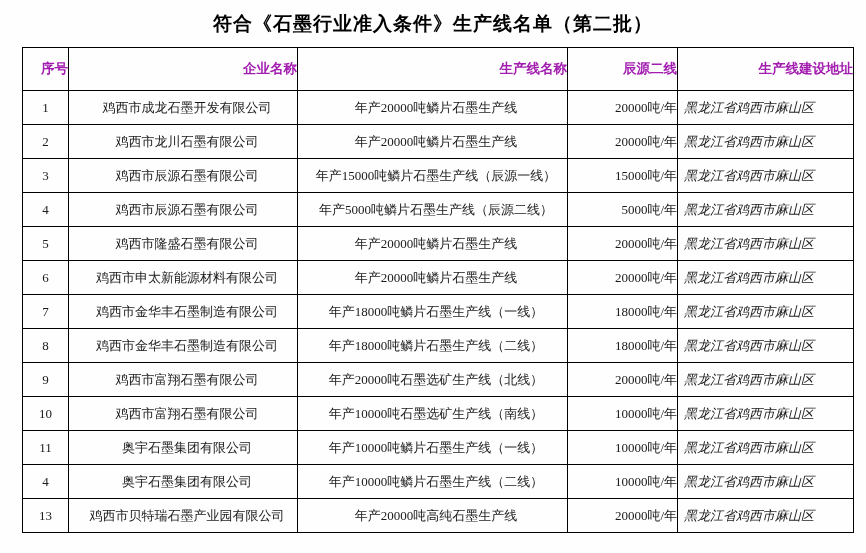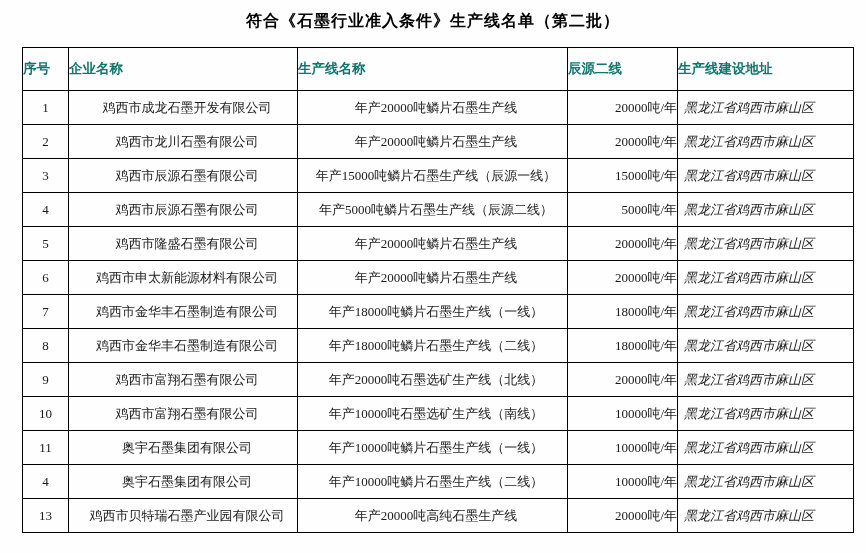--- a/index.html
+++ b/index.html
@@ -11,21 +11,21 @@
     background: #fefefe;
     overflow: hidden;
     font-family: "Liberation Serif", "DejaVu Serif", serif;
     color: #111111;
   }
   .doc-title {
     padding-top: 11px;
     text-align: center;
     font-family: "Liberation Sans", "DejaVu Sans", sans-serif;
     font-weight: bold;
-    font-size: 16px;
+    font-size: 19px;
     letter-spacing: 1px;
     color: #000000;
   }
   table.doc-table {
     position: absolute;
     left: 22px;
     top: 47px;
     width: 831px;
     border-collapse: collapse;
     table-layout: fixed;
@@ -34,23 +34,23 @@
   table.doc-table th, table.doc-table td {
     border: 1.6px solid #000000;
     overflow: hidden;
     white-space: nowrap;
   }
   table.doc-table thead th {
     height: 43px;
     font-family: "Liberation Sans", "DejaVu Sans", sans-serif;
     font-weight: bold;
     font-size: 13.5px;
-    text-align: left;
+    text-align: right;
     vertical-align: middle;
-    color: #0f766e;
+    color: #a21caf;
   }
   table.doc-table tbody td {
     height: 34px;
     font-size: 13px;
     vertical-align: middle;
     color: #1a1a1a;
   }
   td.col-index   { text-align: center; }
   td.col-company { text-align: center; padding-left: 8px; }
   td.col-line_name { text-align: center; padding-left: 7px; font-family: Liberation Serif, serif; }

